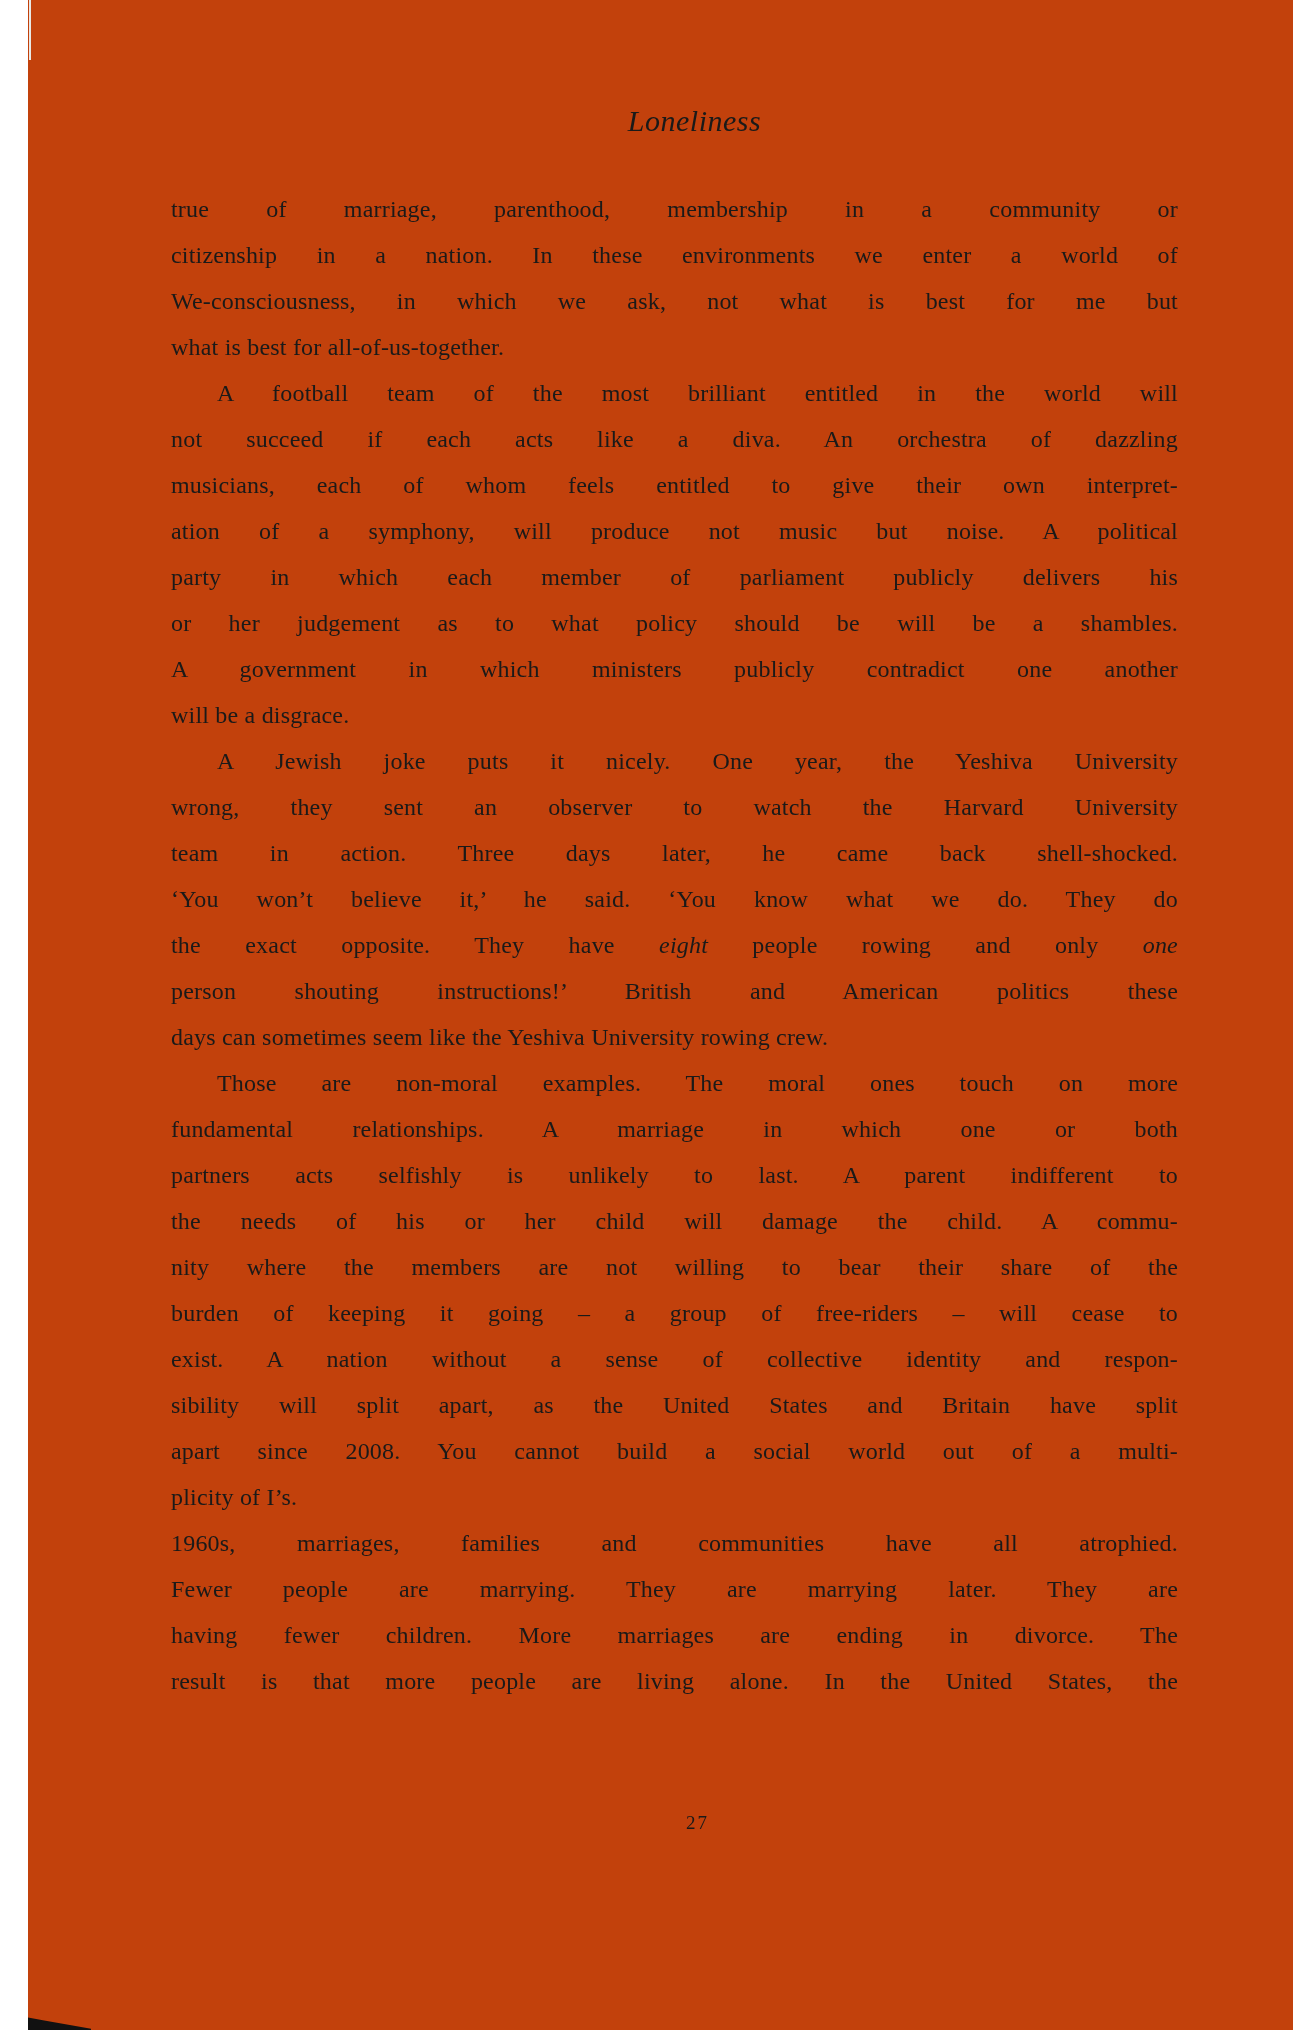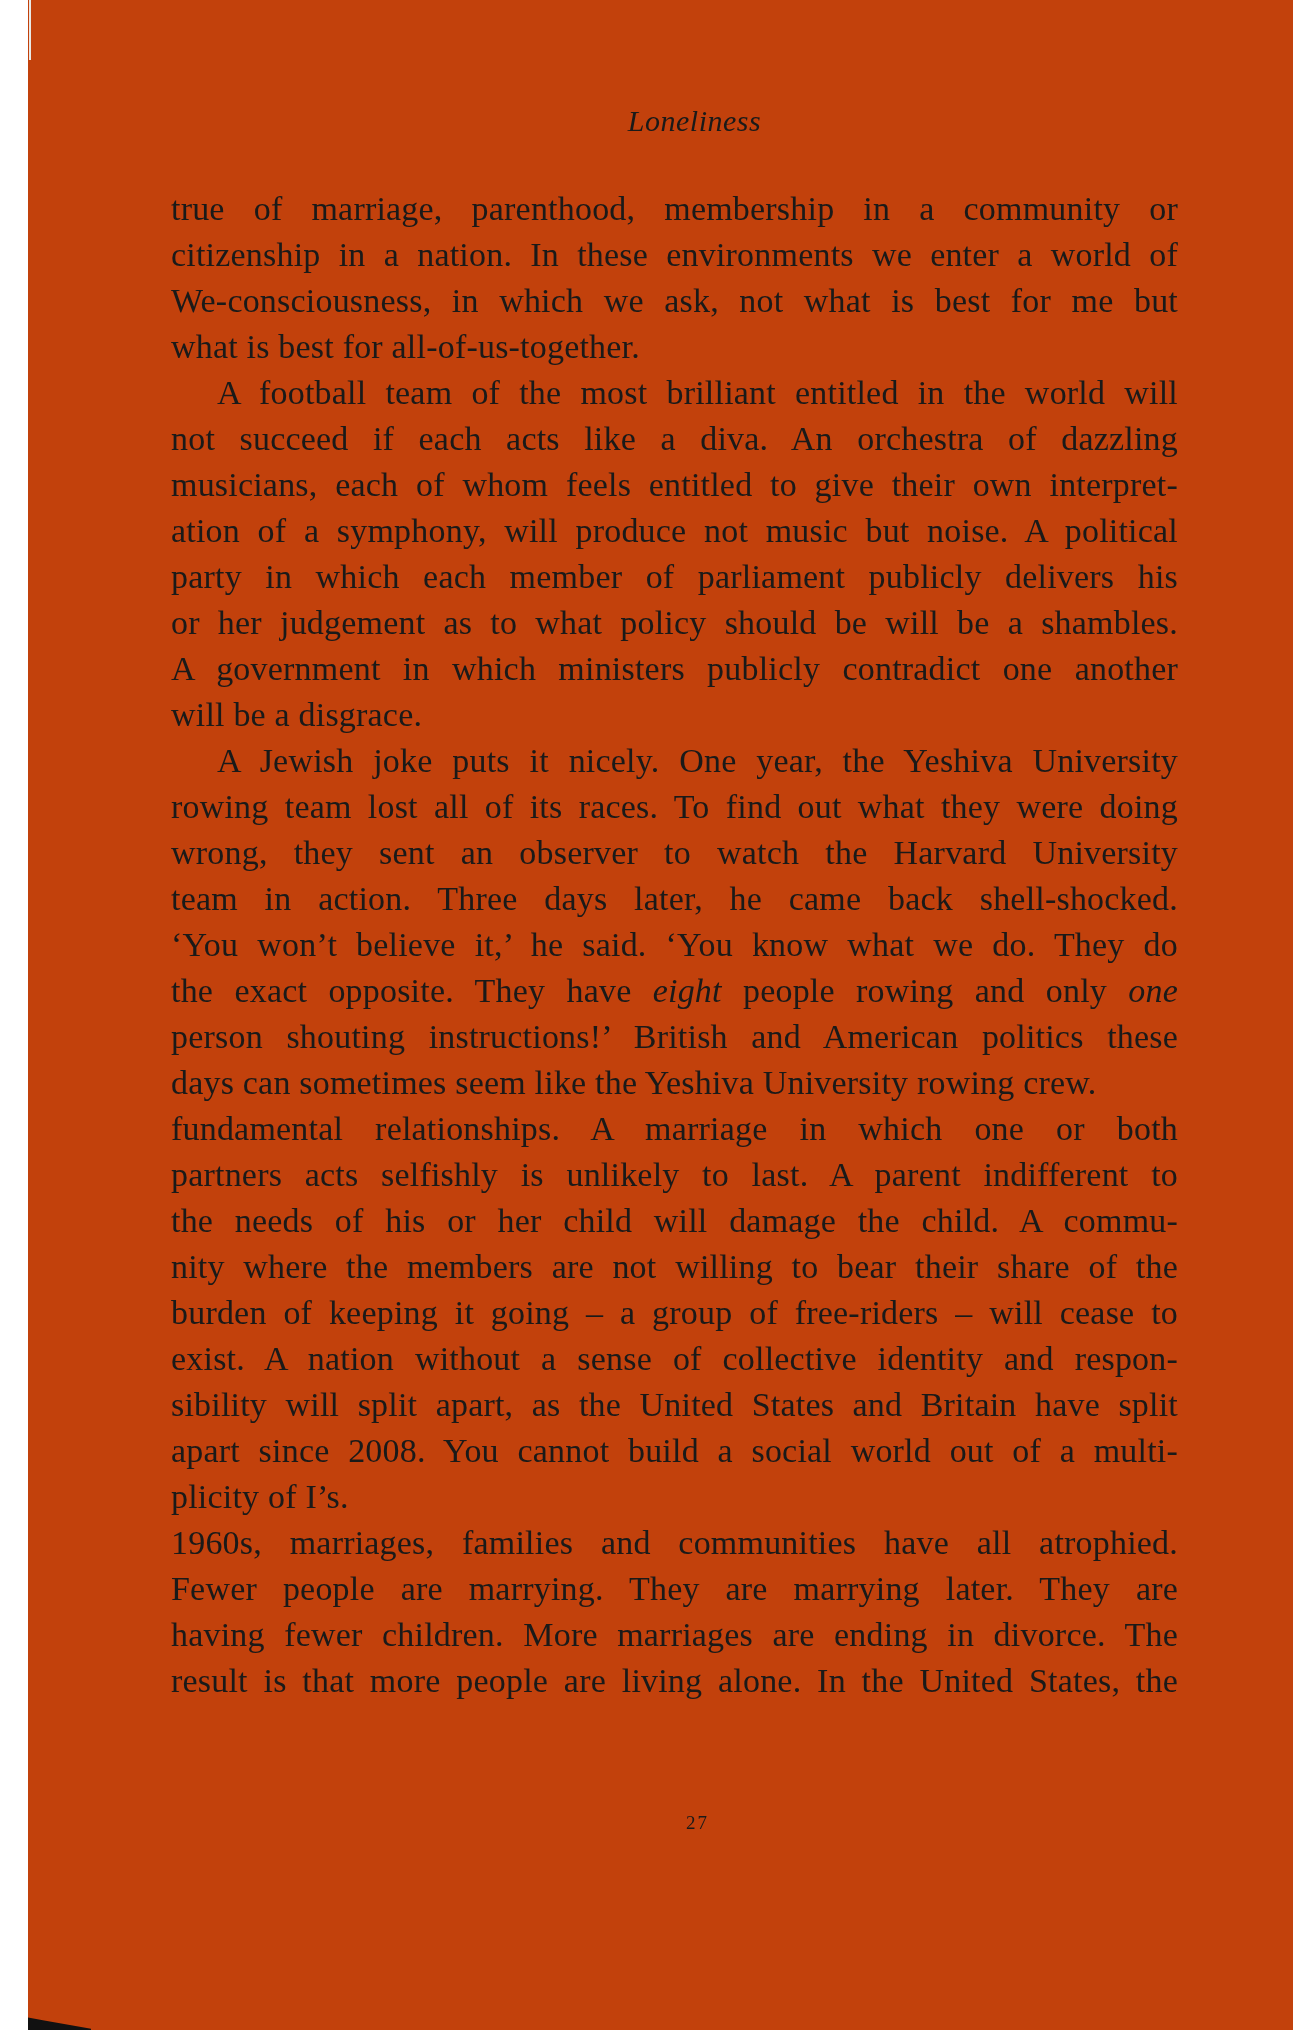--- a/index.html
+++ b/index.html
@@ -26,21 +26,21 @@
     transform: translateX(20px);
     font-style: italic;
     font-size: 30px;
     letter-spacing: 0.5px;
   }
   .body-text {
     position: absolute;
     top: 186px;
     left: 143px;
     width: 1007px;
-    font-size: 34px;
+    font-size: 24px;
     line-height: 46px;
     letter-spacing: 0.2px;
   }
   .line {
     height: 46px;
     white-space: nowrap;
     text-align: justify;
     text-align-last: justify;
   }
   .line.end {
@@ -102,27 +102,27 @@
       <div class="line end">what is best for all-of-us-together.</div>
       <div class="line indent">A football team of the most brilliant entitled in the world will</div>
       <div class="line">not succeed if each acts like a diva. An orchestra of dazzling</div>
       <div class="line">musicians, each of whom feels entitled to give their own interpret-</div>
       <div class="line">ation of a symphony, will produce not music but noise. A political</div>
       <div class="line">party in which each member of parliament publicly delivers his</div>
       <div class="line">or her judgement as to what policy should be will be a shambles.</div>
       <div class="line">A government in which ministers publicly contradict one another</div>
       <div class="line end">will be a disgrace.</div>
       <div class="line indent">A Jewish joke puts it nicely. One year, the Yeshiva University</div>
-      <div class="line">rowing team lost all of its races. To find out what they were doing</div>
       <div class="line">wrong, they sent an observer to watch the Harvard University</div>
       <div class="line">team in action. Three days later, he came back shell-shocked.</div>
       <div class="line">‘You won’t believe it,’ he said. ‘You know what we do. They do</div>
       <div class="line">the exact opposite. They have <em>eight</em> people rowing and only <em>one</em></div>
       <div class="line">person shouting instructions!’ British and American politics these</div>
       <div class="line end">days can sometimes seem like the Yeshiva University rowing crew.</div>
+      <div class="line indent">Those are non-moral examples. The moral ones touch on more</div>
       <div class="line">fundamental relationships. A marriage in which one or both</div>
       <div class="line">partners acts selfishly is unlikely to last. A parent indifferent to</div>
       <div class="line">the needs of his or her child will damage the child. A commu-</div>
       <div class="line">nity where the members are not willing to bear their share of the</div>
       <div class="line">burden of keeping it going – a group of free-riders – will cease to</div>
       <div class="line">exist. A nation without a sense of collective identity and respon-</div>
       <div class="line">sibility will split apart, as the United States and Britain have split</div>
       <div class="line">apart since 2008. You cannot build a social world out of a multi-</div>
       <div class="line end">plicity of I’s.</div>
       <div class="line">1960s, marriages, families and communities have all atrophied.</div>

